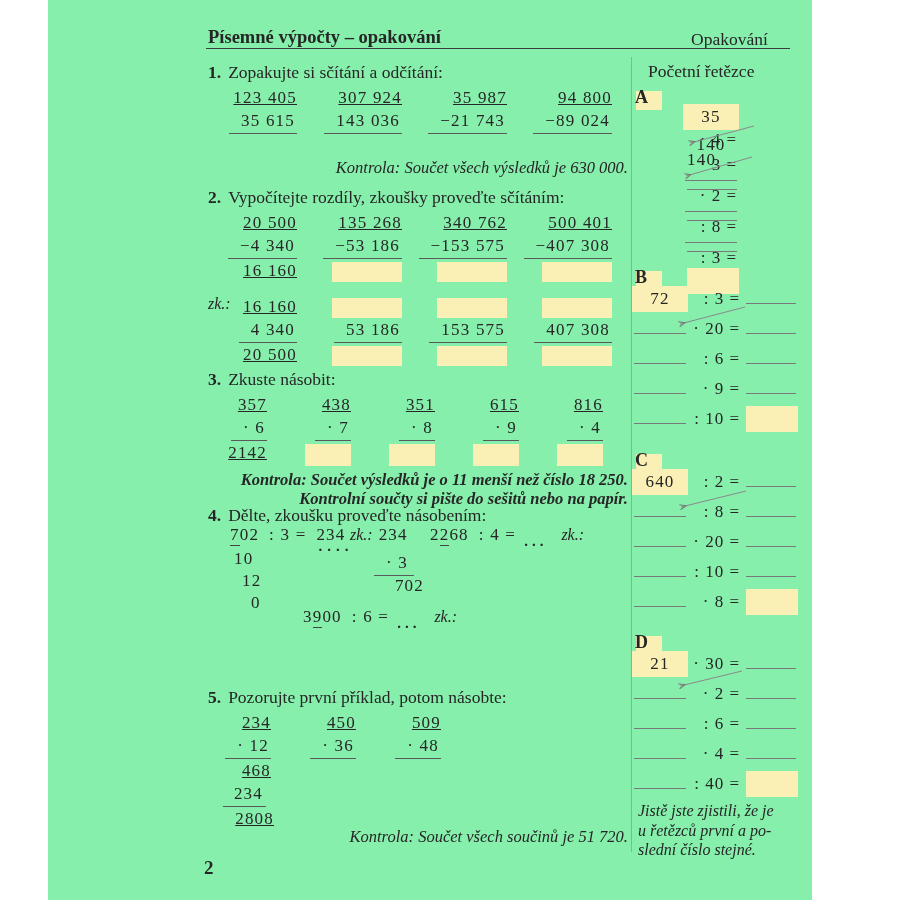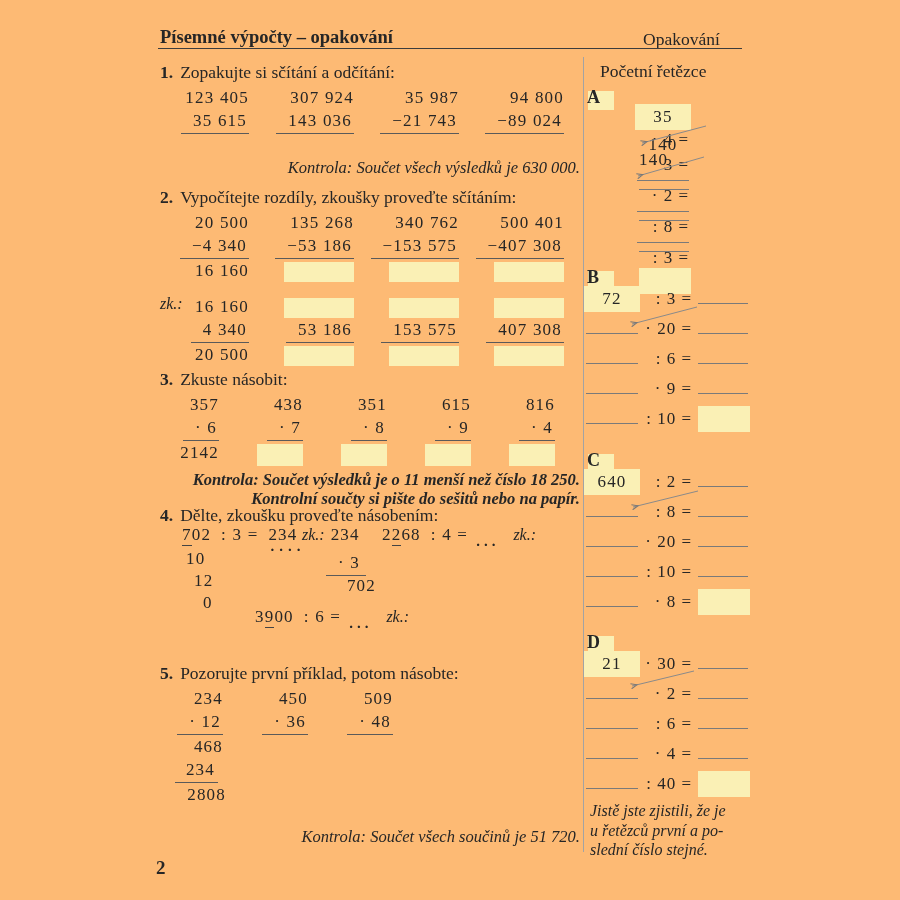--- a/index.html
+++ b/index.html
@@ -4,36 +4,36 @@
 <style>
   :root{
     --y:#faf0b5;
     --ink:#262626;
     --ln:#5a5a5a;
     --blank:#7a7a7a;
   }
   *{margin:0;padding:0;box-sizing:border-box;}
   body{background:#fff;}
   .page{
-    position:relative;width:900px;height:900px;background:#fdba74;
+    position:relative;width:764px;height:900px;background:#86efac;
     font-family:"Liberation Serif","DejaVu Serif",serif;
-    color:var(--ink);font-size:17px;overflow:hidden;
+    color:var(--ink);font-size:17px;overflow:hidden;margin-left:48px;
   }
   .abs{position:absolute;}
   
   .hdr-title{position:absolute;left:160px;top:27px;font-weight:bold;font-size:18.5px;}
   .hdr-right{position:absolute;left:643px;top:29px;font-size:17.5px;}
   .hdr-rule{position:absolute;left:158px;top:48px;width:584px;height:0;border-top:1.6px solid #3c3c3c;}
   
   .vline{position:absolute;left:583px;top:57px;width:1px;height:795px;background:#a3a3a3;}
   
   .prompt{line-height:24px;font-size:17.5px;}
   .exnum{font-weight:bold;margin-right:7px;}
   
-  .grid{display:flex;margin-top:2px;}
+  .grid{display:flex;margin-top:2px;text-decoration:underline;}
   .grid .col{text-align:right;line-height:23px;}
   .g4 .col{width:90px;margin-right:16px;}
   .g5 .col{width:60px;margin-right:25px;}
   .gx5 .col{width:63px;margin-right:22px;}
   .num{letter-spacing:1.2px;white-space:pre;}
   .ul{display:inline-block;border-bottom:1.3px solid var(--ln);padding:0 2px 1px 12px;}
   .ybox{display:inline-block;width:70px;height:20px;background:var(--y);margin-top:3px;vertical-align:top;}
   .ybox.small{width:46px;height:22px;}
   .kontrola{width:420px;text-align:right;font-style:italic;font-size:16.5px;line-height:19px;}
   .zkgrid{position:relative;margin-top:13px;}
@@ -203,21 +203,21 @@
     <div class="abs" style="left:166px;top:50px;"><span class="num ulop">· 3</span></div>
     <div class="abs prodbox num" style="left:168px;top:73px;">702</div>
     <div class="abs" style="left:222px;top:22px;">
       <span class="num"><span>2</span><span class="u1">2</span><span>68</span></span><span class="num mgl">: 4 =</span><span class="dots3">...</span><i class="zk" style="margin-left:14px;">zk.:</i>
     </div>
     <div class="abs" style="left:95px;top:104px;">
       <span class="num"><span>3</span><span class="u1">9</span><span>00</span></span><span class="num mgl">: 6 =</span><span class="dots3">...</span><i class="zk" style="margin-left:14px;">zk.:</i>
     </div>
   </div>
 
-  <div class="abs" style="left:160px;top:661px;width:420px;">
+  <div class="abs" style="left:160px;top:685px;width:420px;">
     <div class="prompt"><span class="exnum">5.</span><span>Pozorujte první příklad, potom násobte:</span></div>
     <div class="grid gx5">
       <div class="col">
         <div class="num">234</div>
         <div><span class="num ul">· 12</span></div>
         <div class="num">468</div>
         <div><span class="num p2">234</span></div>
         <div class="num total">2808</div>
       </div>
       <div class="col">

